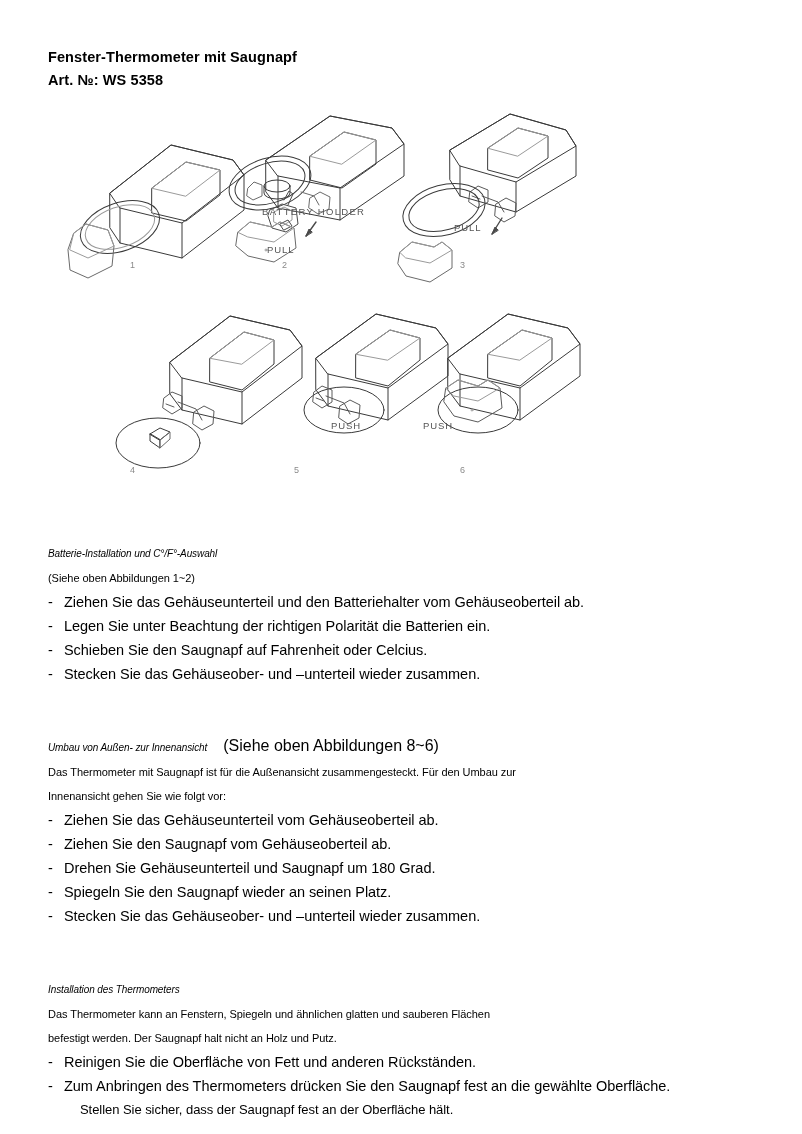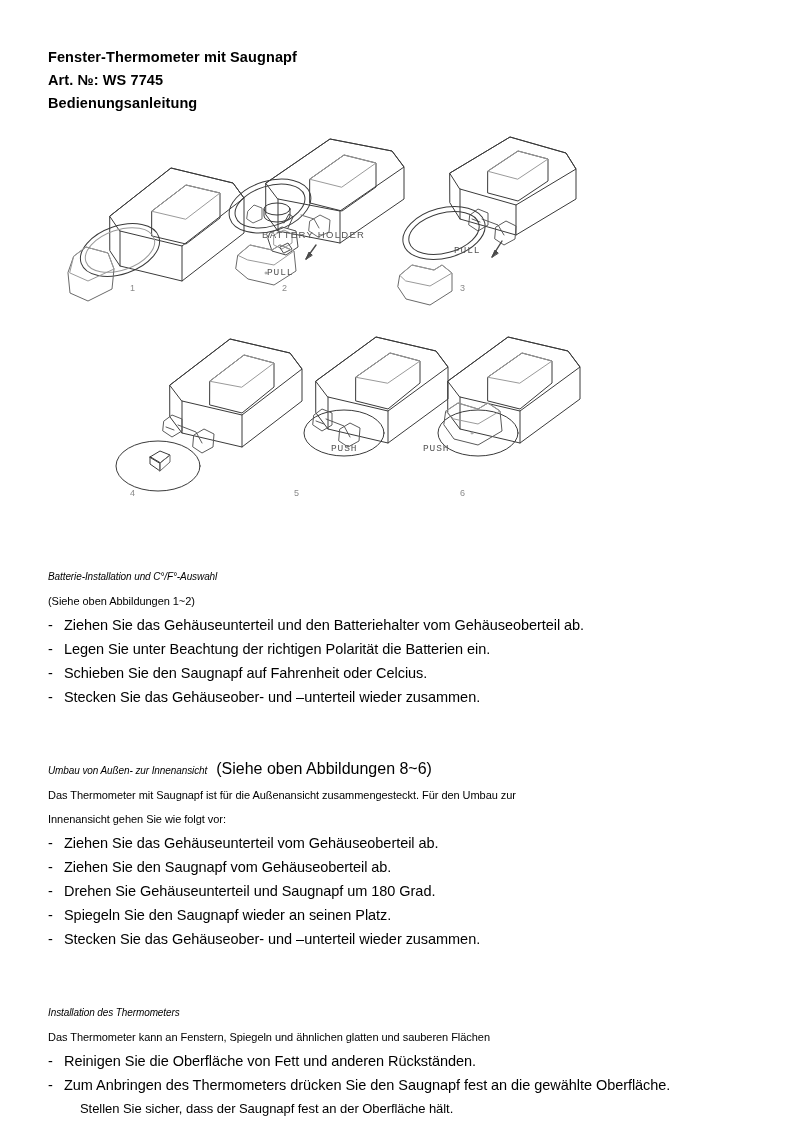--- a/index.html
+++ b/index.html
@@ -41,21 +41,21 @@
     font-size: 10px;
     font-weight: normal;
     font-style: italic;
     line-height: 24px;
     letter-spacing: -0.1px;
     margin-top: 32px;
   }
   .heading-row {
     display: flex;
     align-items: baseline;
-    gap: 9px;
+    gap: 16px;
   }
 
   .para {
     font-size: 11px;
     line-height: 24px;
     letter-spacing: -0.05px;
   }
 
   ul.bullets {
     list-style: none;
@@ -97,32 +97,31 @@
     font-family: "Liberation Sans", sans-serif;
   }
   .fig-label {
     position: absolute;
     font-size: 9.5px;
     color: #555555;
     letter-spacing: 1.3px;
     font-family: "Liberation Sans", sans-serif;
     white-space: nowrap;
   }
-  .fig-label.tight { letter-spacing: 0.9px; font-family: Liberation Mono, monospace; }
+  .fig-label.tight { letter-spacing: 0.9px; }
 </style>
 </head>
 <body>
 
 <div class="page">
   <div class="content">
 
     <div>
       <div class="doc-title-line">Fenster-Thermometer mit Saugnapf</div>
-      <div class="doc-title-line">Art. №: WS 7745</div>
-      <div class="doc-title-line">Bedienungsanleitung</div>
+      <div class="doc-title-line">Art. №: WS 5358</div>
     </div>
 
     <div class="figures">
 
       <svg width="706" height="400" viewBox="0 0 706 400">
         <g fill="none" stroke="#3a3a3a" stroke-width="1" stroke-linejoin="round" stroke-linecap="round">
 
           <g>
 
             <path d="M62 93 L123 45 L185 60 L196 75 L196 110 L134 158 L72 143 L62 128 Z"></path>
@@ -346,20 +345,21 @@
             <span class="txt">Stecken Sie das Gehäuseober- und –unterteil wieder zusammen.</span>
           </li>
       </ul>
     </div>
 
     <div class="gap-md"></div>
 
     <div>
       <div class="section-heading">Installation des Thermometers</div>
       <div class="para">Das Thermometer kann an Fenstern, Spiegeln und ähnlichen glatten und sauberen Flächen</div>
+      <div class="para">befestigt werden. Der Saugnapf halt nicht an Holz und Putz.</div>
       <ul class="bullets">
         <li>
             <span class="dash">-</span>
             <span class="txt">Reinigen Sie die Oberfläche von Fett und anderen Rückständen.</span>
           </li>
         <li>
             <span class="dash">-</span>
             <span class="txt">Zum Anbringen des Thermometers drücken Sie den Saugnapf fest an die gewählte Oberfläche.</span>
           </li>
       </ul>

